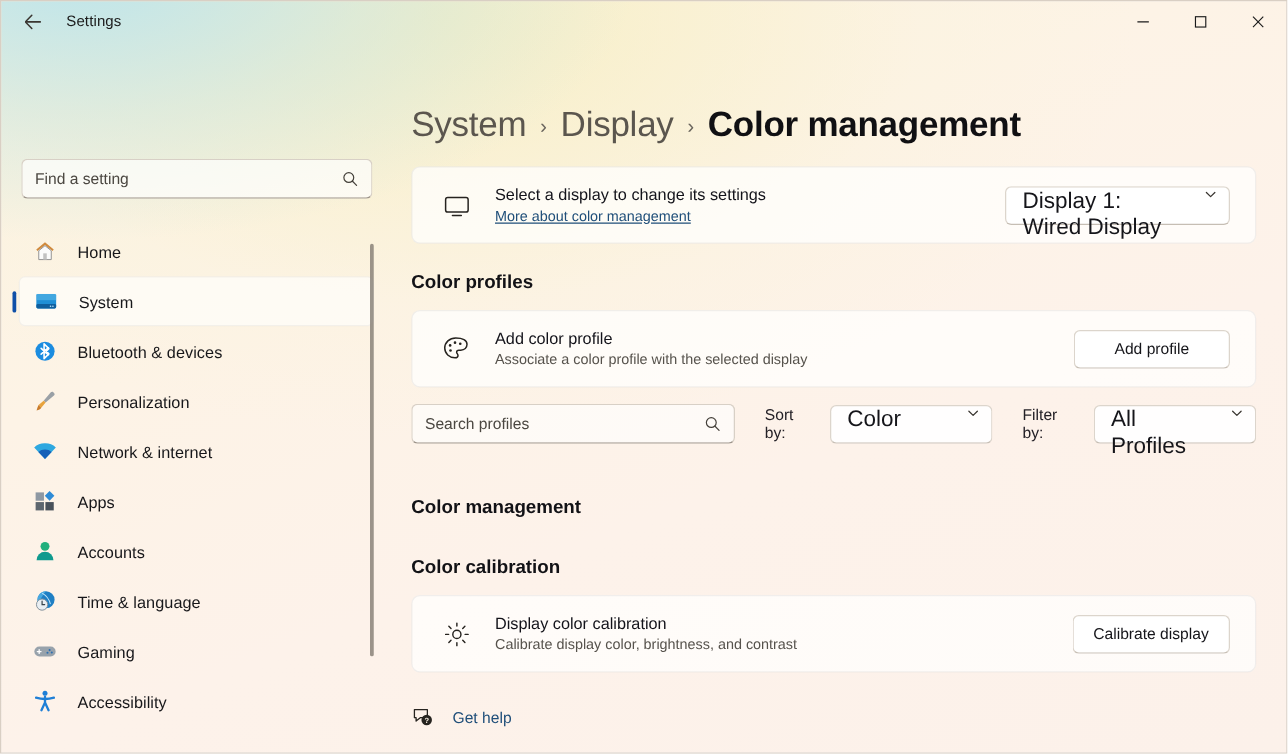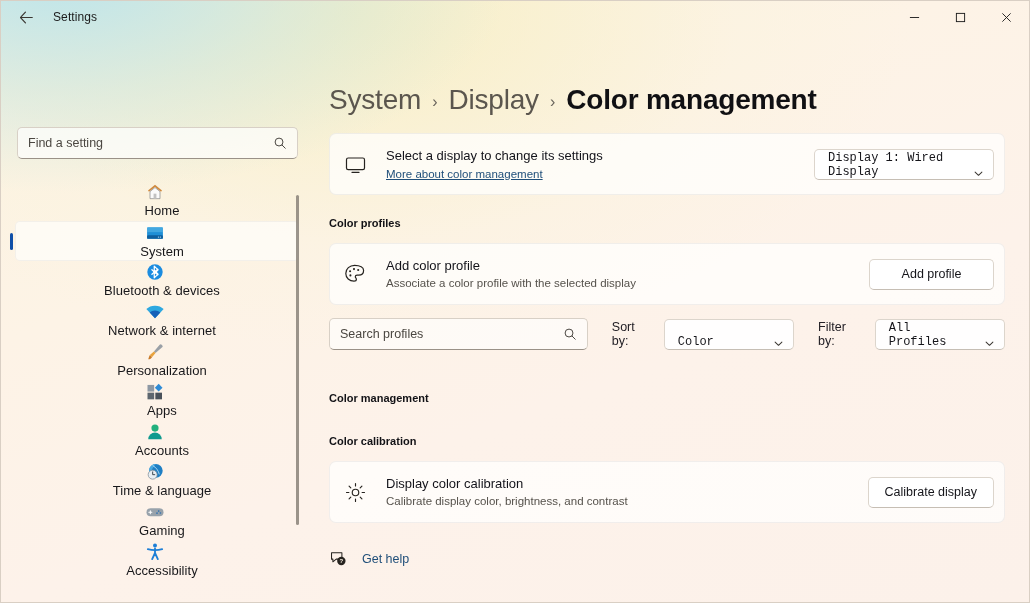--- a/index.html
+++ b/index.html
@@ -101,21 +101,20 @@
   }
   .navitem {
     position: relative;
     height: 40px;
     margin: 0 12px 0 14px;
     display: flex;
     align-items: center;
     border-radius: 5px;
     padding-left: 10px;
     cursor: pointer;
-    flex-direction: column;
   }
   .navitem.selected {
     background: rgba(255,255,255,0.62);
     border: 1px solid rgba(0,0,0,0.045);
   }
   .navitem.selected::before {
     content: "";
     position: absolute;
     left: -6px;
     top: 11px;
@@ -178,21 +177,21 @@
     position: relative;
     top: 2px;
   }
 
   .card {
     background: rgba(255,255,255,0.72);
     border: 1px solid rgba(0,0,0,0.055);
     border-radius: 7px;
     display: flex;
     align-items: center;
-    padding: 0 10px;
+    padding: 0 20px;
     margin-top: 14px;
   }
   .card.tall { height: 62px; }
   .card-ico {
     width: 30px;
     flex: 0 0 30px;
     display: flex;
     align-items: center;
     justify-content: center;
     margin-right: 16px;
@@ -237,32 +236,31 @@
     justify-content: center;
   }
 
   .combo {
     height: 31px;
     background: rgba(255,255,255,0.92);
     border: 1px solid #dcd5cc;
     border-bottom-color: #c6beb4;
     border-radius: 5px;
     display: flex;
-    align-items: flex-end;
+    align-items: flex-start;
     padding: 0 9px 0 13px;
     cursor: pointer;
-    font-size: 12px;
+    font-size: 18px;
     color: #15151a;
-    font-family: Liberation Mono, monospace;
   }
   .combo .cv { margin-right: auto; }
   .combo .chev { margin-left: 14px; color: #3a3631; display: flex; }
 
   .section-head {
-    font-size: 11px;
+    font-size: 15px;
     font-weight: 600;
     color: #121216;
     margin-top: 22px;
   }
   .section-head.sub { margin-top: 20px; }
 
   .profile-tools {
     display: flex;
     align-items: center;
     margin-top: 13px;
@@ -383,36 +381,36 @@
               <path d="M11.1 4.9l4.6 4.6-4.6 4.6V4.9zM11.1 9.9l4.6 4.6-4.6 4.6V9.9z" fill="none" stroke="#fff" stroke-width="1.5" stroke-linejoin="round"></path>
               <path d="M8.3 9.2l7 6.2M8.3 14.8l7-6.2" stroke="#fff" stroke-width="1.5" stroke-linecap="round"></path>
             </svg>
           </span>
           <span class="nav-label">Bluetooth &amp; devices</span>
         </div>
 
         <div class="navitem">
           <span class="nav-ico">
             <svg width="20" height="20" viewBox="0 0 24 24">
-              <path d="M12 19.4L1.6 8.4A14.6 14.6 0 0112 4.4a14.6 14.6 0 0110.4 4z" fill="#2ea8e0"></path>
-              <path d="M12 19.4L5.6 12.6A9.6 9.6 0 0112 10.3a9.6 9.6 0 016.4 2.3z" fill="#1560b8"></path>
-            </svg>
-          </span>
-          <span class="nav-label">Network &amp; internet</span>
-        </div>
-
-        <div class="navitem">
-          <span class="nav-ico">
-            <svg width="20" height="20" viewBox="0 0 24 24">
               <path d="M19.8 3.2c-.7-.7-1.6-.5-2.2.2l-6.9 8 1.9 1.9 8-6.9c.7-.6.9-1.5.2-2.2z" fill="#9aa0a6"></path>
               <path d="M10.7 11.4l1.9 1.9-4.2 4.9-2.6-2.6z" fill="#e8a33d"></path>
               <path d="M5.8 15.6l2.6 2.6c-.7 1.2-2.3 2.4-4.5 2.6.6-1.9 1.1-3.6 1.9-5.2z" fill="#c97b2b"></path>
             </svg>
           </span>
           <span class="nav-label">Personalization</span>
+        </div>
+
+        <div class="navitem">
+          <span class="nav-ico">
+            <svg width="20" height="20" viewBox="0 0 24 24">
+              <path d="M12 19.4L1.6 8.4A14.6 14.6 0 0112 4.4a14.6 14.6 0 0110.4 4z" fill="#2ea8e0"></path>
+              <path d="M12 19.4L5.6 12.6A9.6 9.6 0 0112 10.3a9.6 9.6 0 016.4 2.3z" fill="#1560b8"></path>
+            </svg>
+          </span>
+          <span class="nav-label">Network &amp; internet</span>
         </div>
 
         <div class="navitem">
           <span class="nav-ico">
             <svg width="20" height="20" viewBox="0 0 24 24">
               <rect x="3" y="3.5" width="8" height="8" fill="#8e98a3"></rect>
               <rect x="3" y="12.8" width="8" height="8" fill="#5d666f"></rect>
               <rect x="12.4" y="12.8" width="8" height="8" fill="#49515a"></rect>
               <path d="M16.4 2.2l4.6 4.6-4.6 4.6-4.6-4.6z" fill="#2e8bd6"></path>
             </svg>

